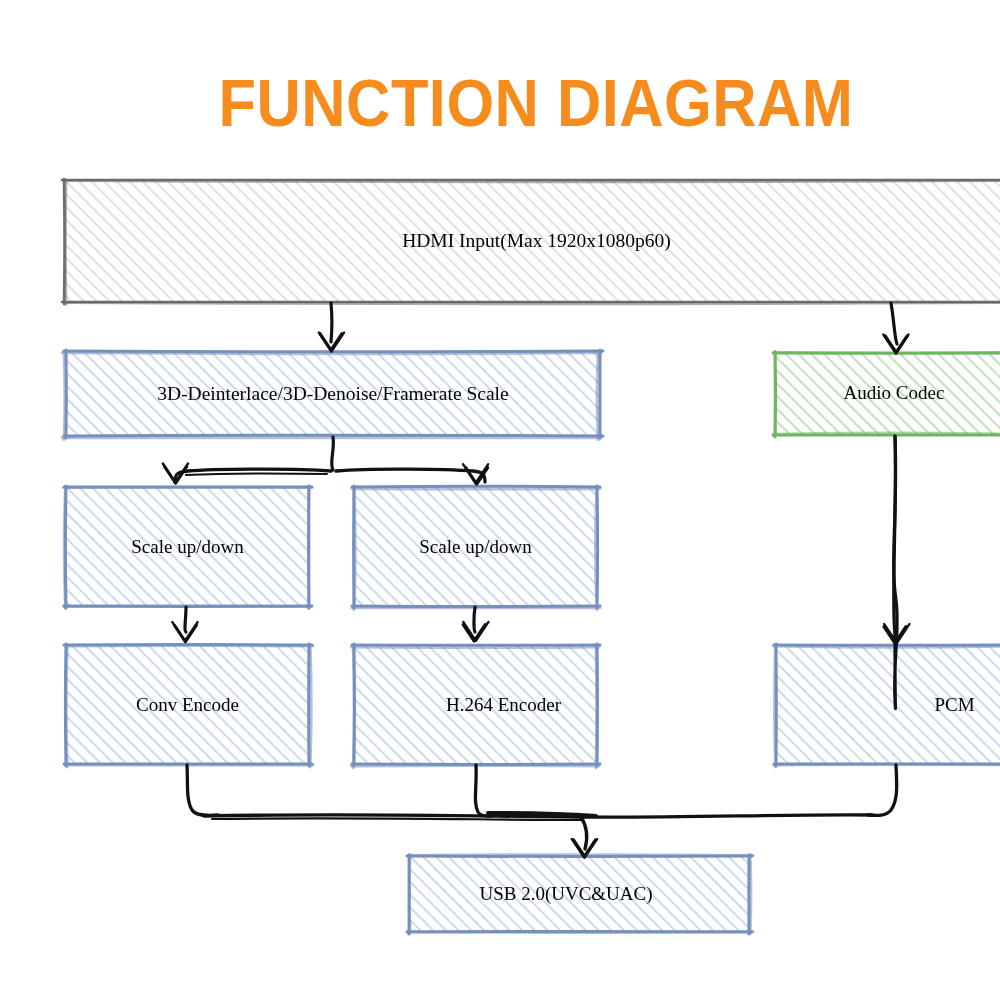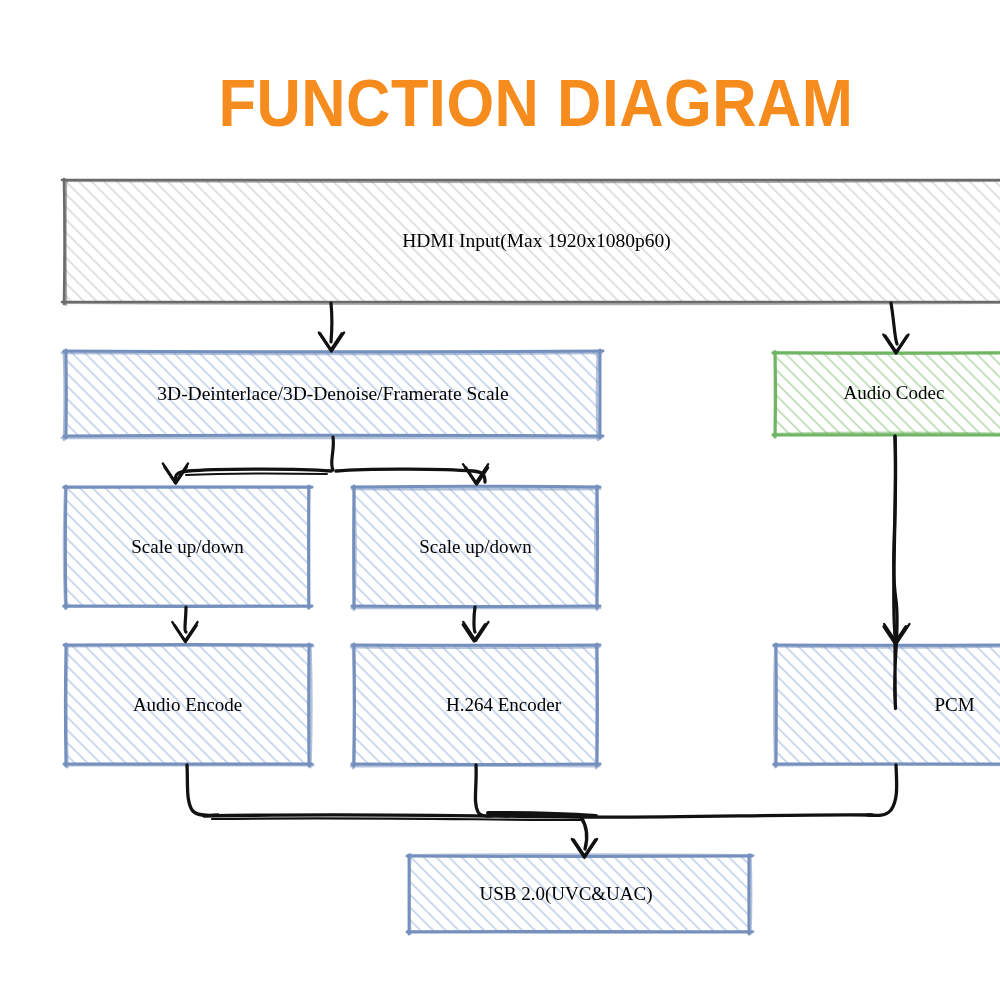--- a/index.html
+++ b/index.html
@@ -224,18 +224,18 @@
         <path d="M 535.8259207733096 838.9738642702223 L 548.4259207733096 857.8738642702223 L 561.0259207733096 838.9738642702223" fill="none" stroke="#111111" stroke-width="2.4000000000000004" stroke-linecap="round" stroke-linejoin="round"></path>
       </g>
   </svg>
 
   <div id="labels-layer">
       <div class="node-label big" style="left: 28px; top: 180px; width: 945px; height: 122px;">HDMI Input(Max 1920x1080p60)</div>
       <div class="node-label big" style="left: 30px; top: 351px; width: 534px; height: 85px;">3D-Deinterlace/3D-Denoise/Framerate Scale</div>
       <div class="node-label" style="left: 739px; top: 353px; width: 238px; height: 80px;">Audio Codec</div>
       <div class="node-label" style="left: 30px; top: 487px; width: 243px; height: 119px;">Scale up/down</div>
       <div class="node-label" style="left: 318px; top: 487px; width: 243px; height: 119px;">Scale up/down</div>
-      <div class="node-label" style="left: 30px; top: 645px; width: 243px; height: 119px;">Audio Encode</div>
+      <div class="node-label" style="left: 30px; top: 645px; width: 243px; height: 119px;">Conv Encode</div>
       <div class="node-label" style="left: 318px; top: 645px; width: 243px; height: 119px; padding-left: 28px;">H.264 Encoder</div>
       <div class="node-label" style="left: 776px; top: 645px; width: 285px; height: 119px;">PCM</div>
       <div class="node-label" style="left: 381px; top: 856px; width: 298px; height: 76px;">USB 2.0(UVC&amp;UAC)</div>
     </div>
 </div>
 
 </body></html>

